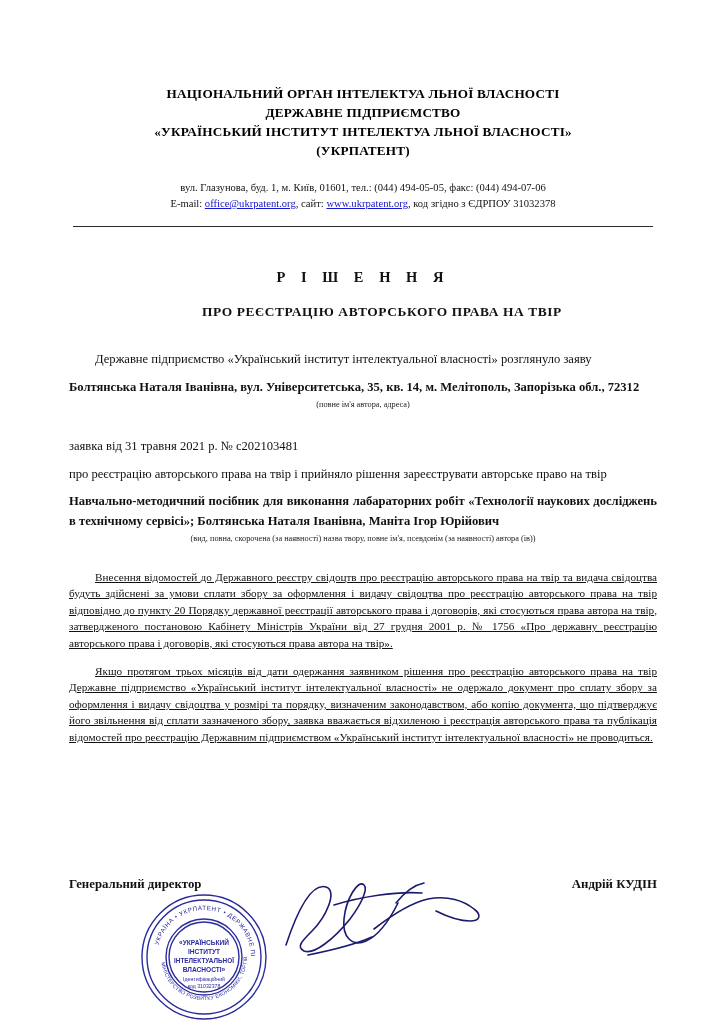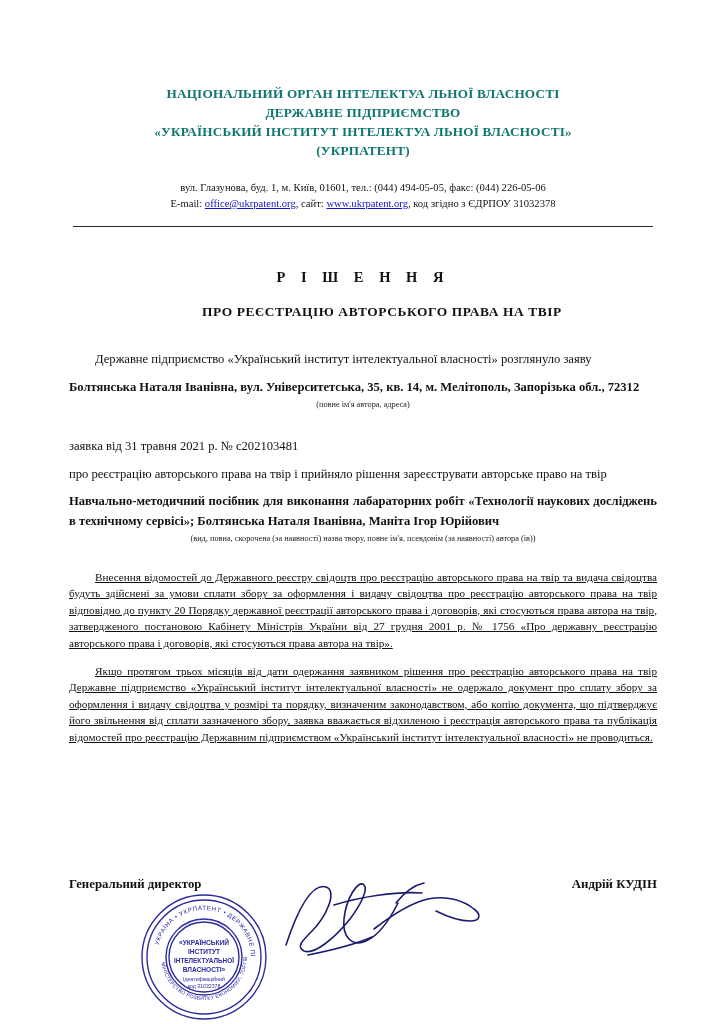--- a/index.html
+++ b/index.html
@@ -24,21 +24,21 @@
   }
   .header {
     text-align: center;
     margin-top: 84px;
   }
   .header .line {
     font-size: 13.2px;
     font-weight: bold;
     letter-spacing: 0.2px;
     line-height: 19px;
-    color: #0f766e;
+    color: #000000;
   }
   .contacts {
     text-align: center;
     margin-top: 20px;
     font-size: 10.6px;
     line-height: 16px;
     color: #111;
   }
   .contacts a {
     color: #1414c8;
@@ -137,21 +137,21 @@
 <div class="page">
 
   <div class="header">
     <div class="line">НАЦІОНАЛЬНИЙ ОРГАН ІНТЕЛЕКТУА ЛЬНОЇ ВЛАСНОСТІ</div>
     <div class="line">ДЕРЖАВНЕ ПІДПРИЄМСТВО</div>
     <div class="line">«УКРАЇНСЬКИЙ ІНСТИТУТ ІНТЕЛЕКТУА ЛЬНОЇ ВЛАСНОСТІ»</div>
     <div class="line">(УКРПАТЕНТ)</div>
   </div>
 
   <div class="contacts">
-    <div>вул. Глазунова, буд. 1, м. Київ, 01601, тел.: (044) 494-05-05, факс: (044) 226-05-06</div>
+    <div>вул. Глазунова, буд. 1, м. Київ, 01601, тел.: (044) 494-05-05, факс: (044) 494-07-06</div>
     <div>
       <span>E-mail: </span><a href="#">office@ukrpatent.org</a><span>, сайт: </span><a href="#">www.ukrpatent.org</a><span>, код згідно з ЄДРПОУ 31032378</span>
     </div>
   </div>
 
   <div class="rule"></div>
 
   <div class="title-block">
     <div class="title-main">Р І Ш Е Н Н Я</div>
     <div class="title-sub">ПРО РЕЄСТРАЦІЮ АВТОРСЬКОГО ПРАВА НА ТВІР</div>

